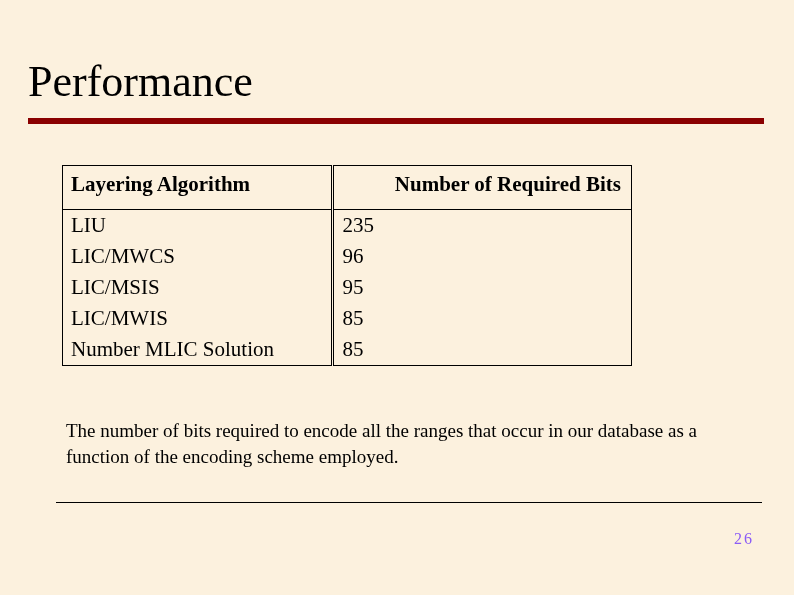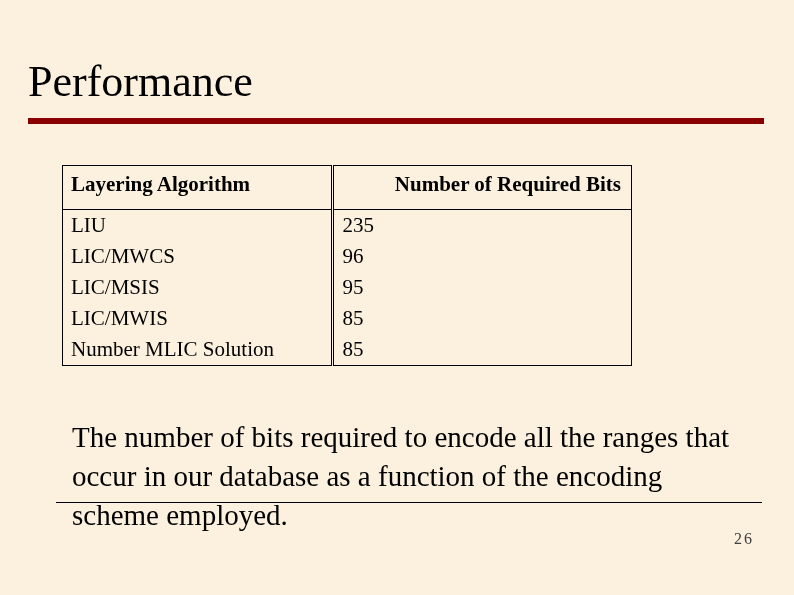--- a/index.html
+++ b/index.html
@@ -61,40 +61,40 @@
     padding-right: 28px;
   }
   .hline-top td, .hline-top th { border-top: 1px solid #000; }
   .hline-bottom td, .hline-bottom th { border-bottom: 1px solid #000; }
   .dbl-left { border-left: 3px double #000; }
   .sgl-left { border-left: 1px solid #000; }
   .sgl-right { border-right: 1px solid #000; }
 
   .caption {
     position: absolute;
-    left: 72px;
+    left: 66px;
     top: 418px;
     width: 664px;
-    font-size: 29px;
+    font-size: 19px;
     line-height: 1.35;
   }
   .footer-rule {
     position: absolute;
     left: 56px;
     top: 502px;
     width: 706px;
     height: 1px;
     background: #000;
   }
   .page-num {
     position: absolute;
     right: 40px;
     top: 530px;
     font-size: 16px;
-    color: #404040;
+    color: #8b5cf6;
     letter-spacing: 2px;
   }
 </style>
 </head>
 <body>
 
 <div class="slide">
 
   <div class="title">Performance</div>
   <div class="title-rule"></div>

